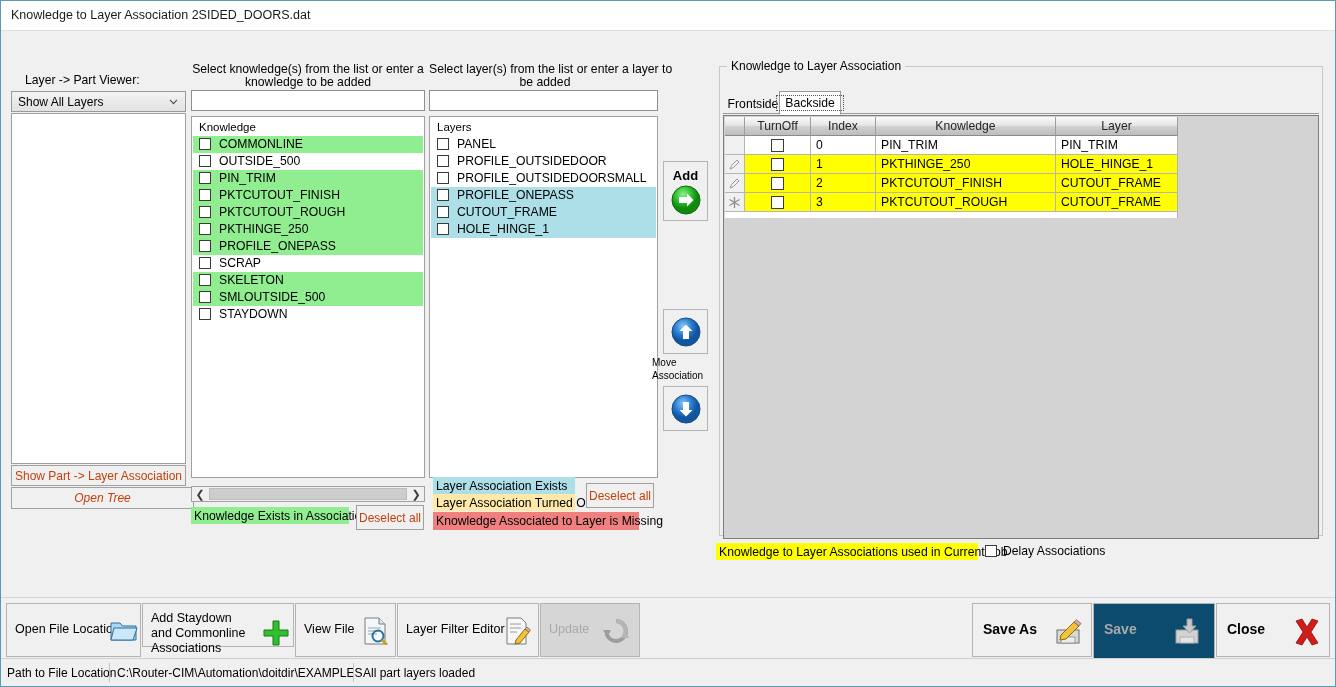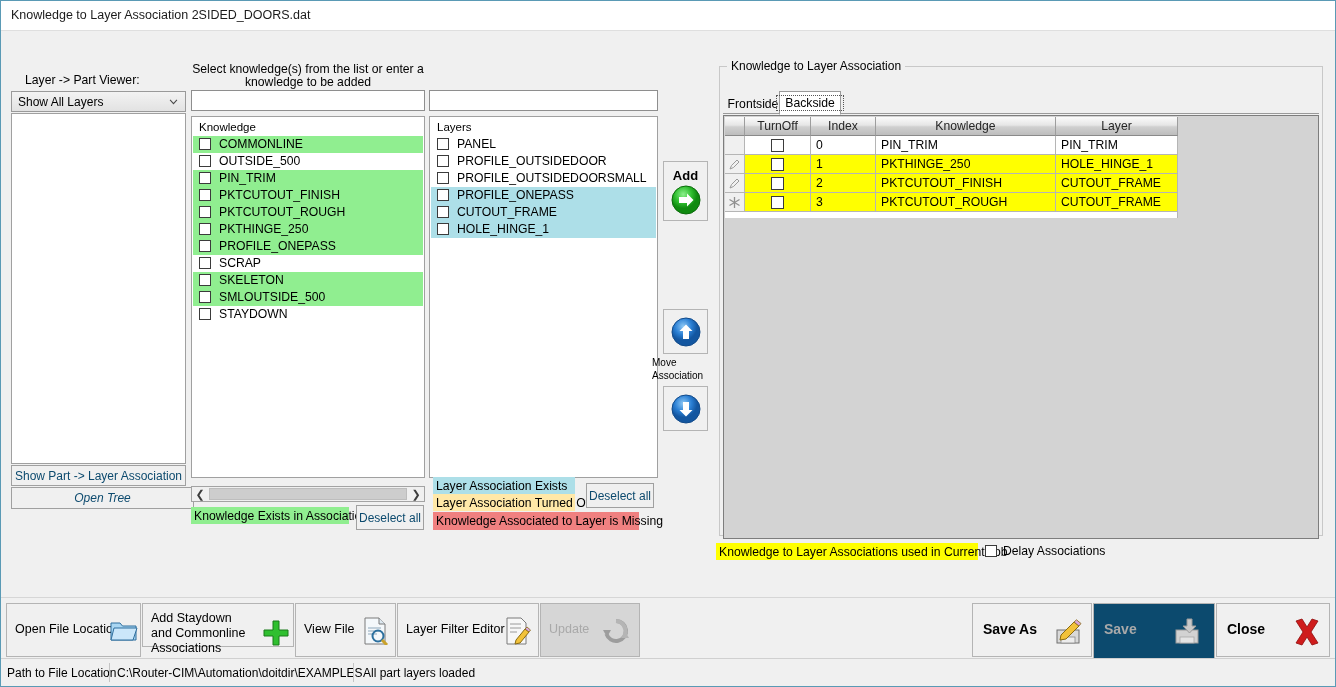--- a/index.html
+++ b/index.html
@@ -34,21 +34,21 @@
     width: 1334px; height: 655px;
     background: #f0f0f0;
   }
 
   
   .lbl { position: absolute; white-space: pre; color: #000; }
   .btn {
     position: absolute;
     background: #f0f0f0;
     border: 1px solid #a0a0a0;
-    color: #0c4a6e;
+    color: #c2410c;
     font-size: 12px;
     display: flex; align-items: center; justify-content: center;
     cursor: default;
   }
   .panel-white {
     position: absolute;
     background: #ffffff;
     border: 1px solid #a0a0a0;
   }
   .textbox {
@@ -268,20 +268,22 @@
     <div class="scrollbar" style="left:190px;top:455px;width:234px;height:16px;">
       <div class="sbarrow" style="left:0;top:0;width:16px;height:14px;">❮</div>
       <div class="sbthumb" style="left:17px;top:1px;width:198px;height:12px;"></div>
       <div class="sbarrow" style="right:0;top:0;width:16px;height:14px;">❯</div>
     </div>
 
     <div class="legend" style="left:190px;top:476px;width:158px;height:17px;background:#90ee90;">Knowledge Exists in Associations</div>
 
     <div class="btn" style="left:355px;top:474px;width:68px;height:25px;">Deselect all</div>
 
+    <div class="lbl" style="left:428px;top:32px;width:232px;text-align:center;font-size:12.2px;line-height:13px;">Select layer(s) from the list or enter a layer to
+be added</div>
 
     <div class="textbox" style="left:428px;top:59px;width:229px;height:21px;"></div>
 
     <div class="panel-white" style="left:428px;top:85px;width:229px;height:362px;">
       <div class="hdr">Layers</div>
       <div id="layer-rows">
           <div class="listrow" style="top: 19px; width: 225px;">
             <div class="cbx" style="left: 6px; top: 2px;"></div>
             <div class="rowlbl">PANEL</div>
           </div>

